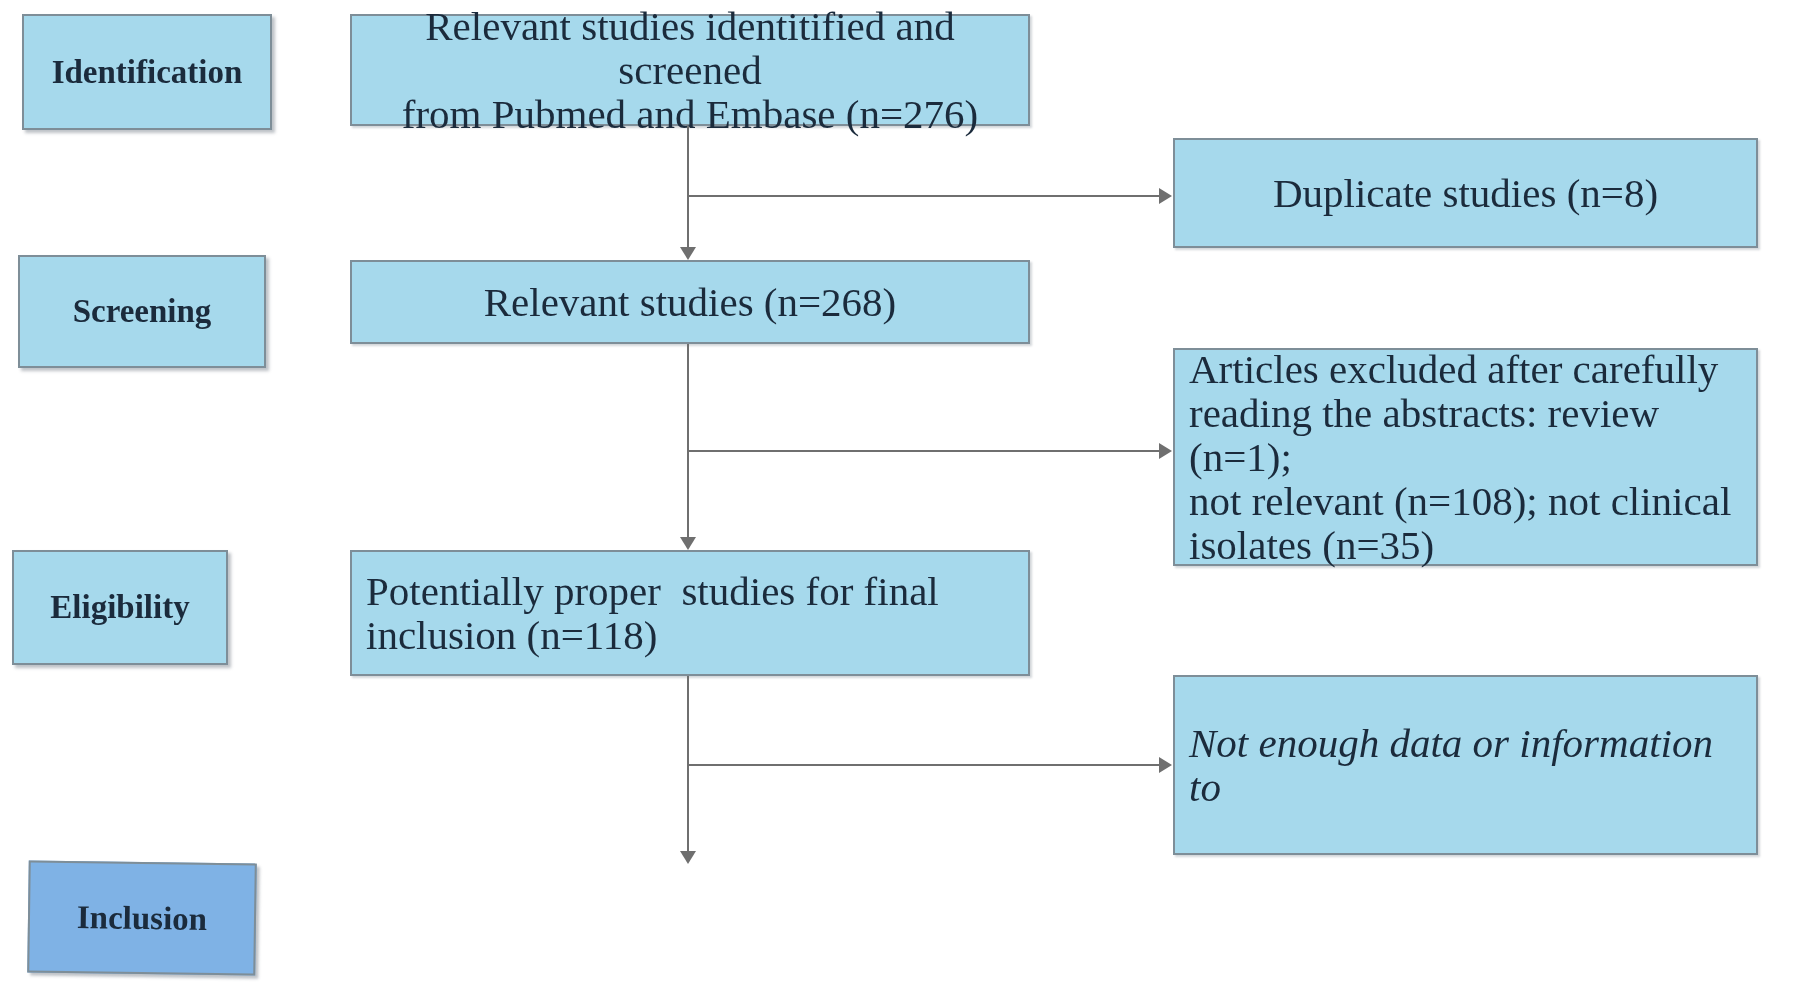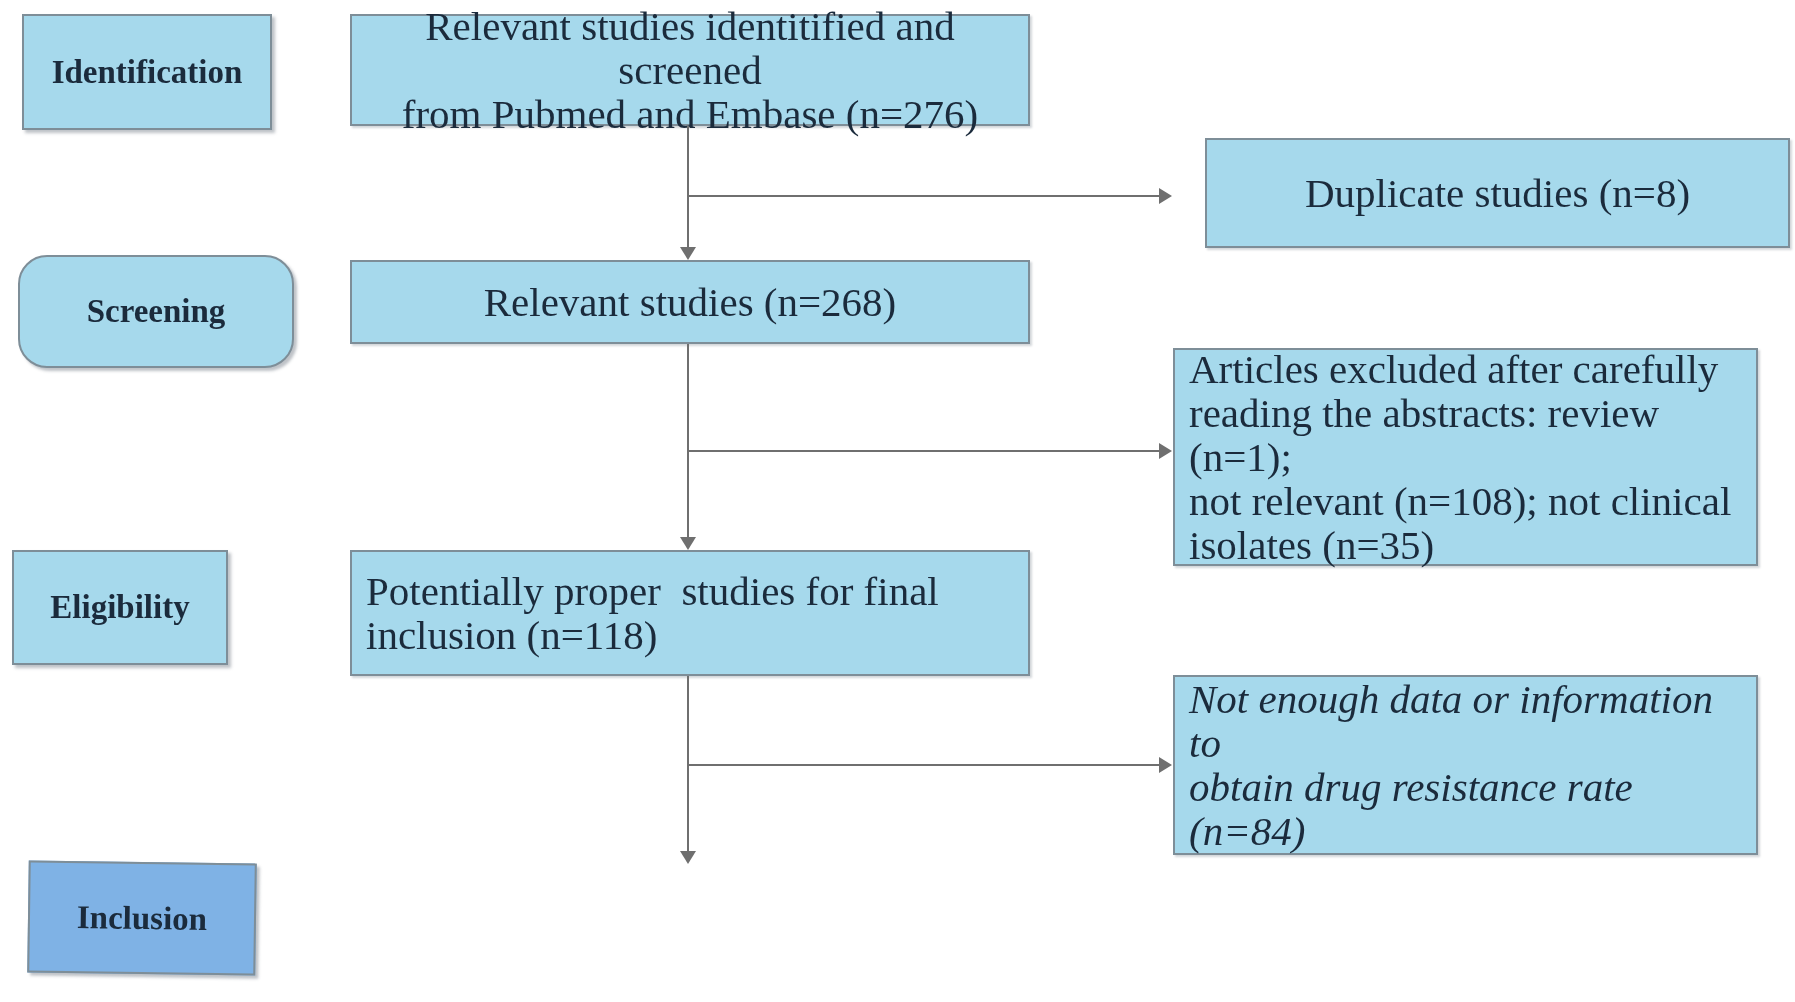--- a/index.html
+++ b/index.html
@@ -42,33 +42,33 @@
     justify-content: center;
     font-size: 41px;
     line-height: 44px;
   }
   .center-text { align-items: center; text-align: center; }
   .left-text { align-items: flex-start; text-align: left; padding-left: 14px; padding-right: 4px; }
   .line { white-space: pre-wrap; }
 
   
   #stage-identification { left: 22px;  top: 14px;  width: 250px; height: 116px; }
-  #stage-screening      { left: 18px;  top: 255px; width: 276px; height: 113px; border-radius: 29px; }
+  #stage-screening      { left: 18px;  top: 255px; width: 248px; height: 113px; }
   #stage-eligibility    { left: 12px;  top: 550px; width: 216px; height: 115px; }
   #stage-inclusion      { left: 28px;  top: 862px; width: 228px; height: 112px;
                           background: var(--inclusion-fill); transform: rotate(0.8deg); }
 
   
   #box-identified { left: 350px; top: 14px;  width: 680px; height: 112px; }
   #box-screened   { left: 350px; top: 260px; width: 680px; height: 84px;  }
   #box-eligible   { left: 350px; top: 550px; width: 680px; height: 126px; }
   #box-included   { left: 350px; top: 864px; width: 680px; height: 126px; }
 
   
-  #box-duplicates   { left: 1173px; top: 138px; width: 585px; height: 110px; margin-left: 32px; }
+  #box-duplicates   { left: 1173px; top: 138px; width: 585px; height: 110px; }
   #box-abstract     { left: 1173px; top: 348px; width: 585px; height: 218px; }
   #box-insufficient { left: 1173px; top: 675px; width: 585px; height: 180px; font-style: italic; }
 
   
   .vline { position: absolute; width: 2px; background: var(--arrow-color); }
   .hline { position: absolute; height: 2px; background: var(--arrow-color); }
   #vline-1 { left: 687px; top: 126px; height: 121px; }
   #vline-2 { left: 687px; top: 344px; height: 193px; }
   #vline-3 { left: 687px; top: 676px; height: 175px; }
   #hline-1 { left: 688px; top: 195px; width: 471px; }
@@ -125,21 +125,20 @@
     <div class="line">Duplicate studies (n=8)</div>
   </div>
   <div class="excl-box left-text" id="box-abstract">
     <div class="line">Articles excluded after carefully</div>
     <div class="line">reading the abstracts: review (n=1);</div>
     <div class="line">not relevant (n=108); not clinical</div>
     <div class="line">isolates (n=35)</div>
   </div>
   <div class="excl-box left-text" id="box-insufficient">
     <div class="line">Not enough data or information to</div>
-    <div class="line">obtain drug resistance rate (n=84)</div>
   </div>
 
   <div class="vline" id="vline-1"></div>
   <div class="arrowhead-down" id="head-down-1"></div>
   <div class="hline" id="hline-1"></div>
   <div class="arrowhead-right" id="head-right-1"></div>
 
   <div class="vline" id="vline-2"></div>
   <div class="arrowhead-down" id="head-down-2"></div>
   <div class="hline" id="hline-2"></div>

